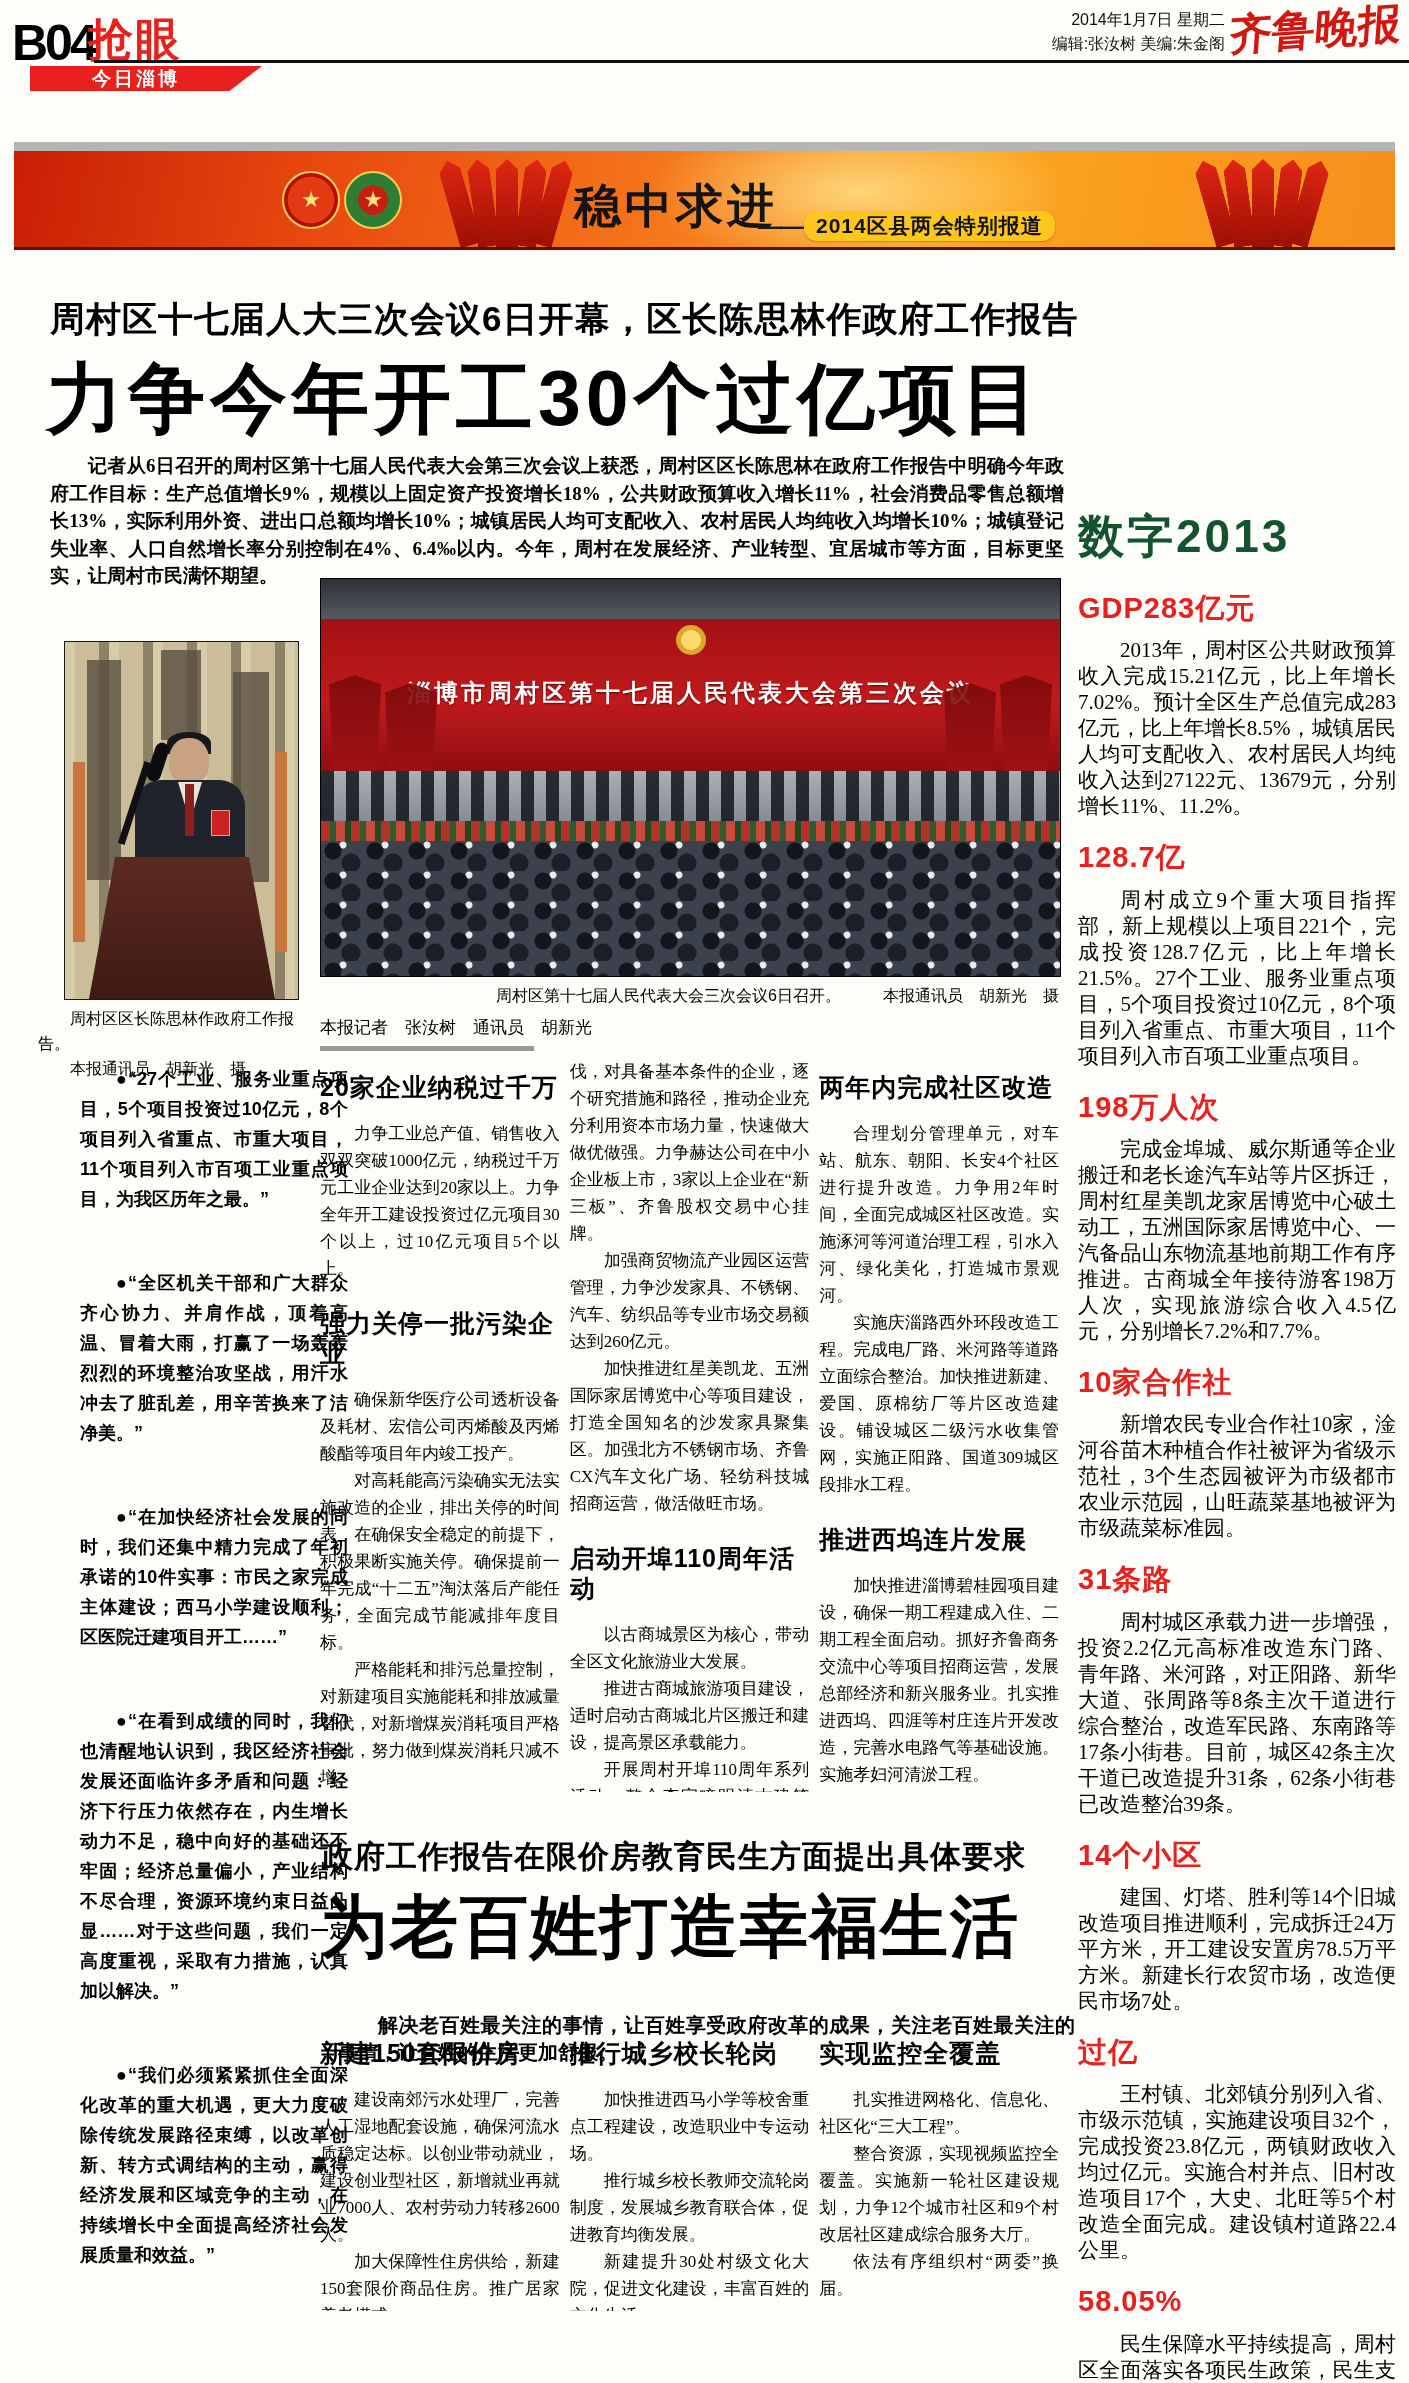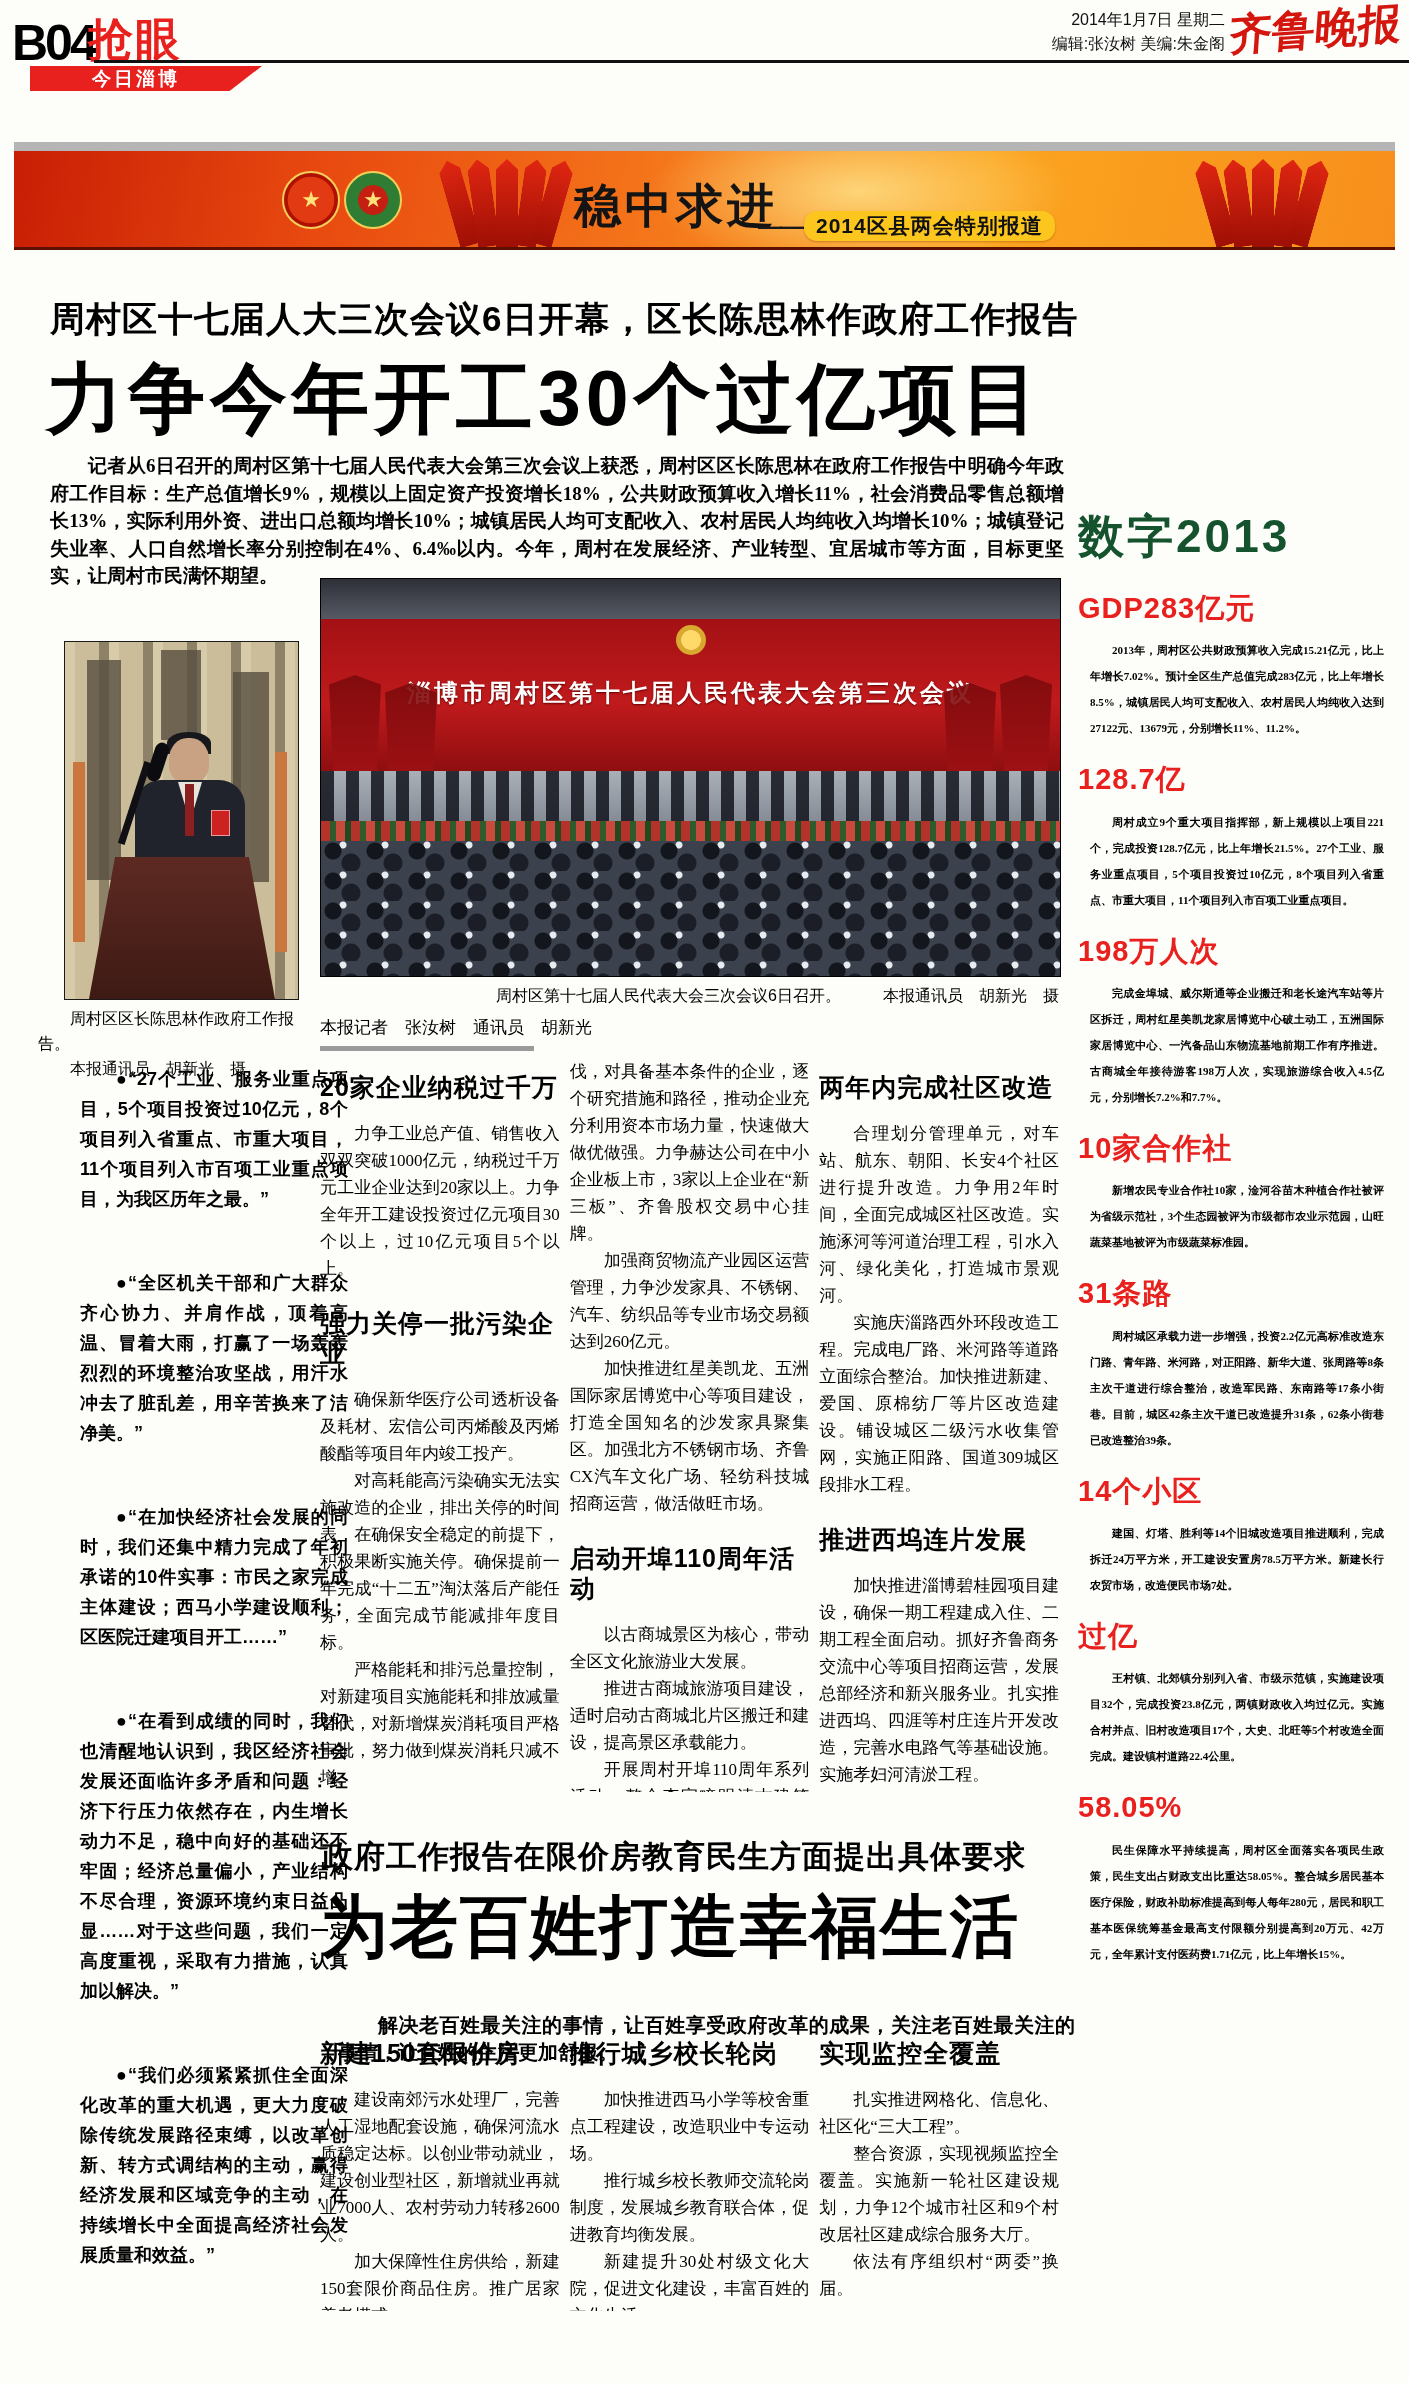--- a/index.html
+++ b/index.html
@@ -117,22 +117,22 @@
   .kicker2{left:322px;top:1836px;font-size:31px;font-weight:800;letter-spacing:1px;}
   .headline2{left:320px;top:1882px;font-size:68px;font-weight:900;letter-spacing:2px;white-space:nowrap;}
   .lead2{left:322px;top:1996px;width:737px;font-family:"Liberation Serif",serif;font-weight:700;
     font-size:20px;line-height:27px;text-align:justify;text-indent:2em;margin:16px;}
 
   
   .sidebar{left:1078px;top:506px;width:318px;height:1877px;overflow:hidden;}
   .sb-title{font-size:46px;font-weight:900;color:#14532d;letter-spacing:3px;margin:0 0 24px 0;}
   .stat-head{font-size:29px;font-weight:800;color:#e8201e;letter-spacing:1px;margin:22px 0 12px;line-height:1.15;}
   .stat:first-child .stat-head{margin-top:6px;}
-  .stat-text{font-family:"Liberation Serif",serif;font-size:11px;line-height:26px;font-weight:700;
-    text-align:justify;text-indent:2em;margin:12px;}
+  .stat-text{font-family:"Liberation Serif",serif;font-size:21px;line-height:26px;font-weight:400;
+    text-align:justify;text-indent:2em;margin:0;}
 </style>
 </head>
 <body>
 
 <div class="page">
 
   <div class="abs page-code">B04</div>
   <div class="abs section-name">抢眼</div>
   <div class="abs header-rule"></div>
   <div class="abs edition-band">

